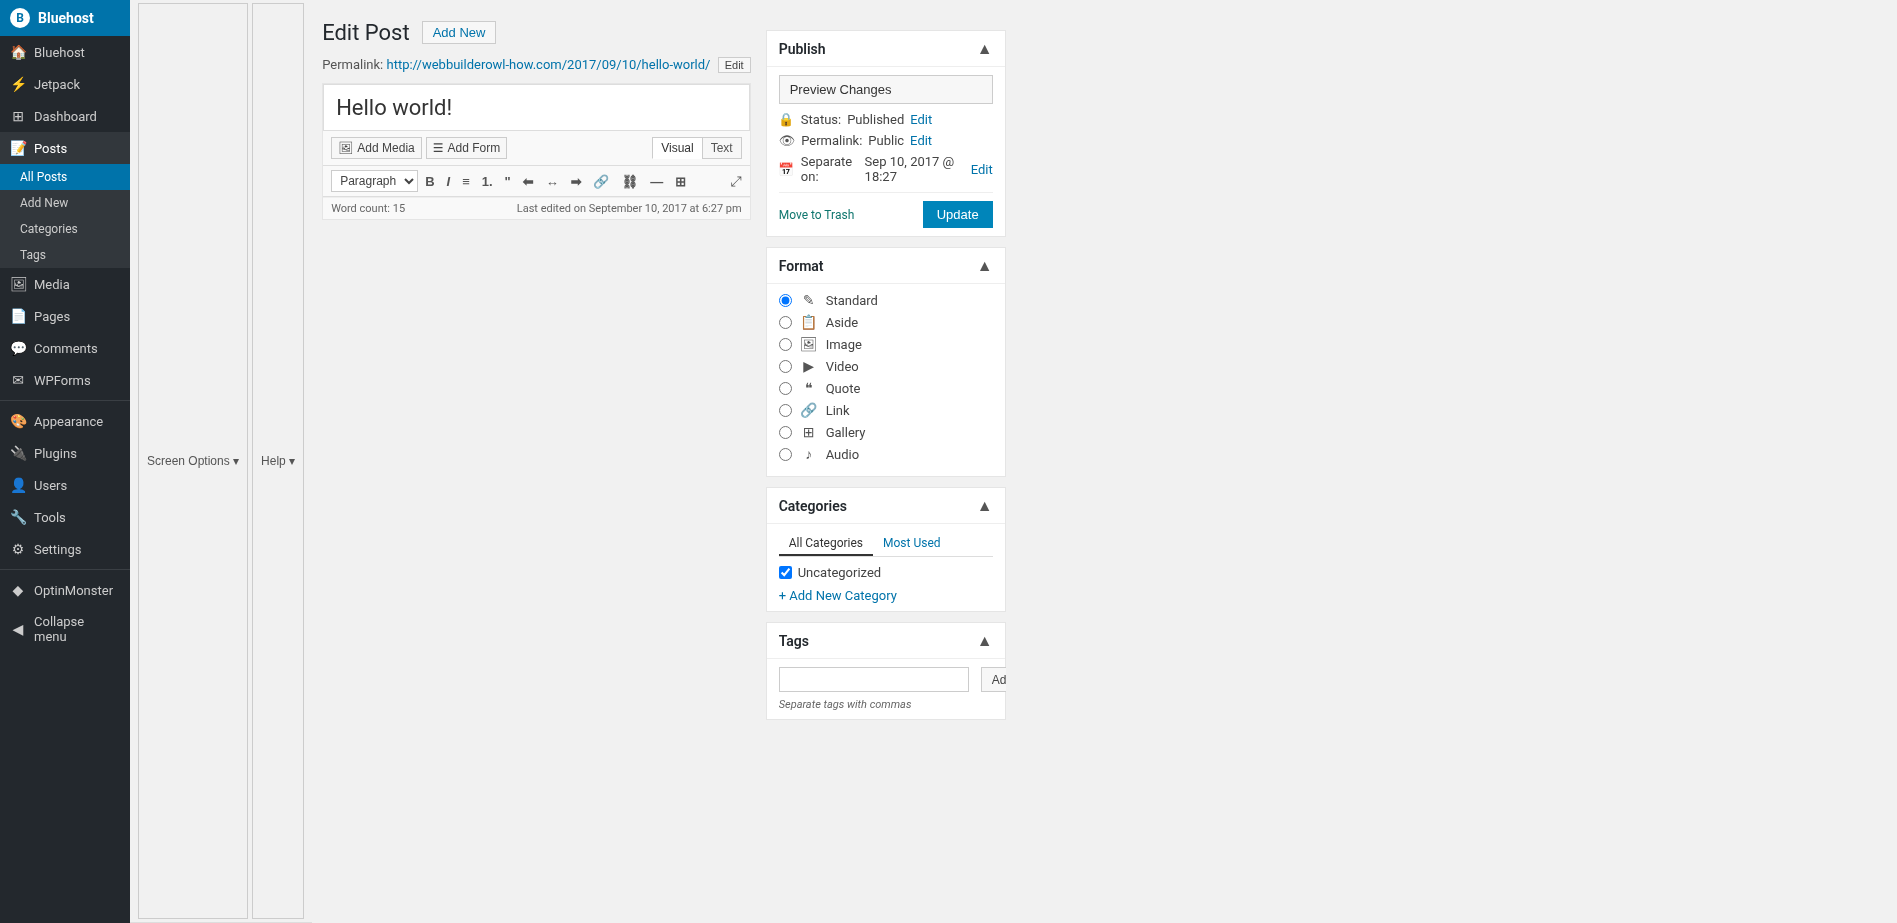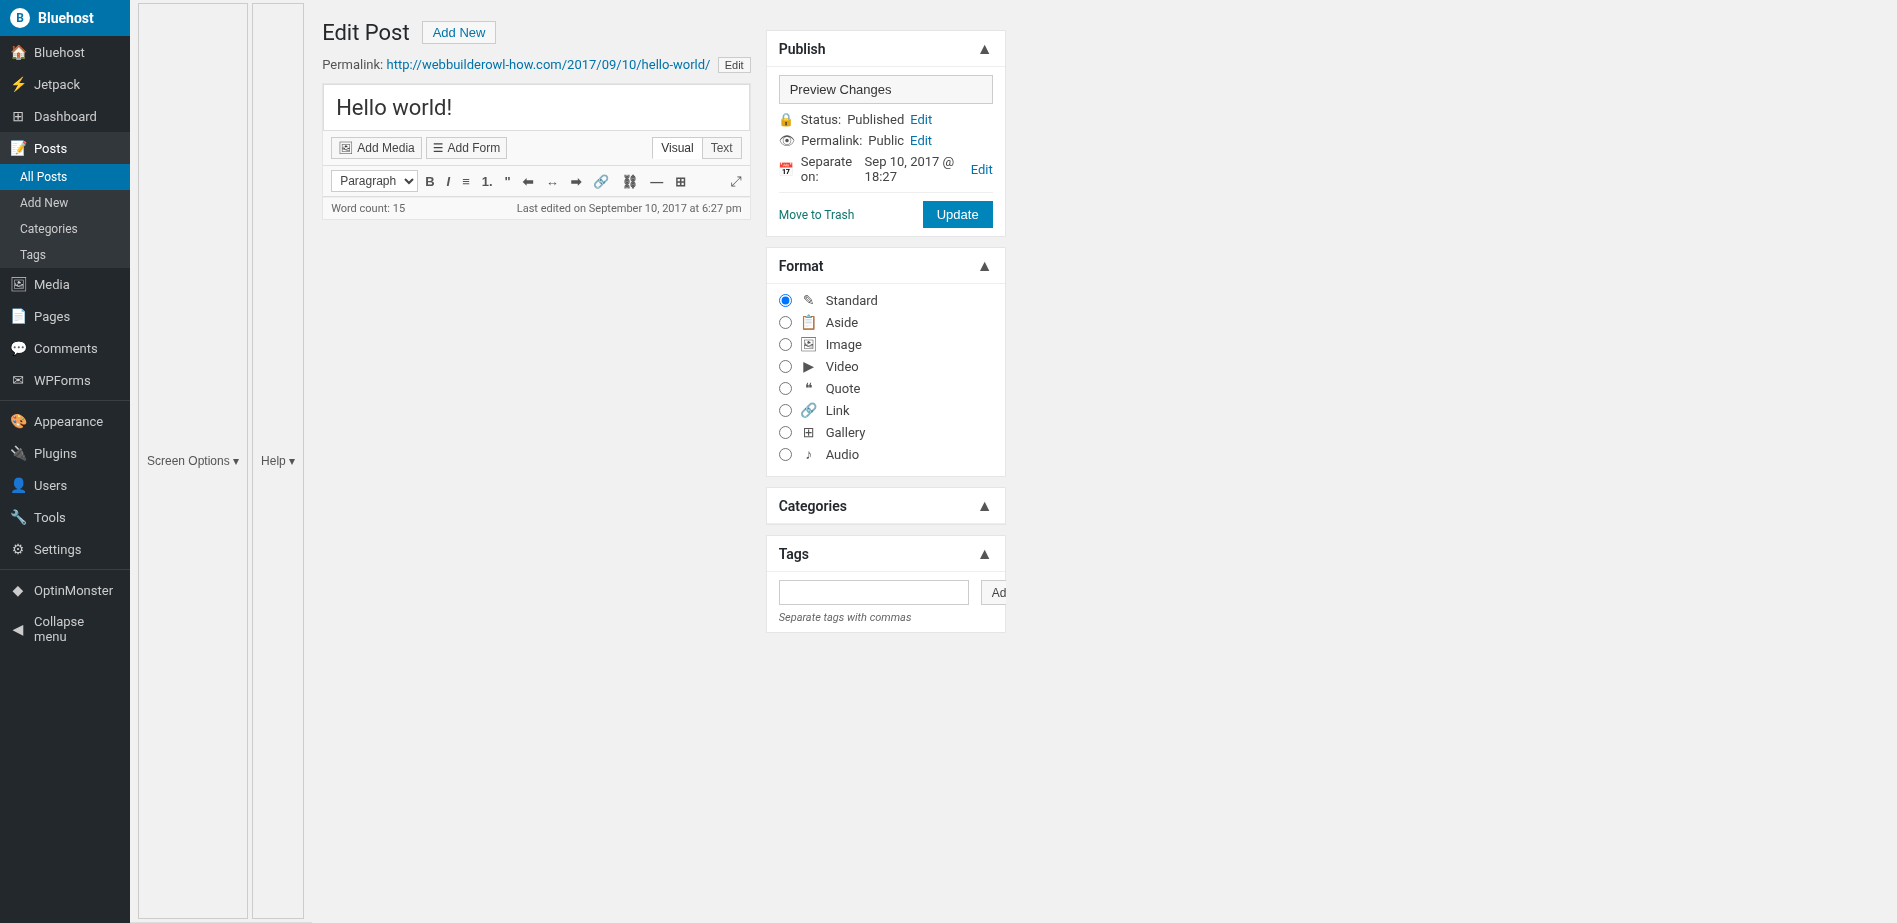--- a/index.html
+++ b/index.html
@@ -330,20 +330,33 @@
               <span>Audio</span>
             </label>
           </div>
         </div>
 
         <div class="meta-box">
           <div class="meta-box-header">
             <h3>Categories</h3>
             <span class="collapse-icon">▲</span>
           </div>
+          <div class="meta-box-content">
+            <div class="cat-tabs">
+              <span class="cat-tab active">All Categories</span>
+              <span class="cat-tab">Most Used</span>
+            </div>
+            <div class="cat-item">
+              <input type="checkbox" checked="" style="">
+              <span>Uncategorized</span>
+            </div>
+            <div style="margin-top: 8px;">
+              <a class="add-cat-link">+ Add New Category</a>
+            </div>
+          </div>
         </div>
 
         <div class="meta-box">
           <div class="meta-box-header">
             <h3>Tags</h3>
             <span class="collapse-icon">▲</span>
           </div>
           <div class="meta-box-content">
             <div class="tags-input-row">
               <input type="text" class="tags-input" style="">

